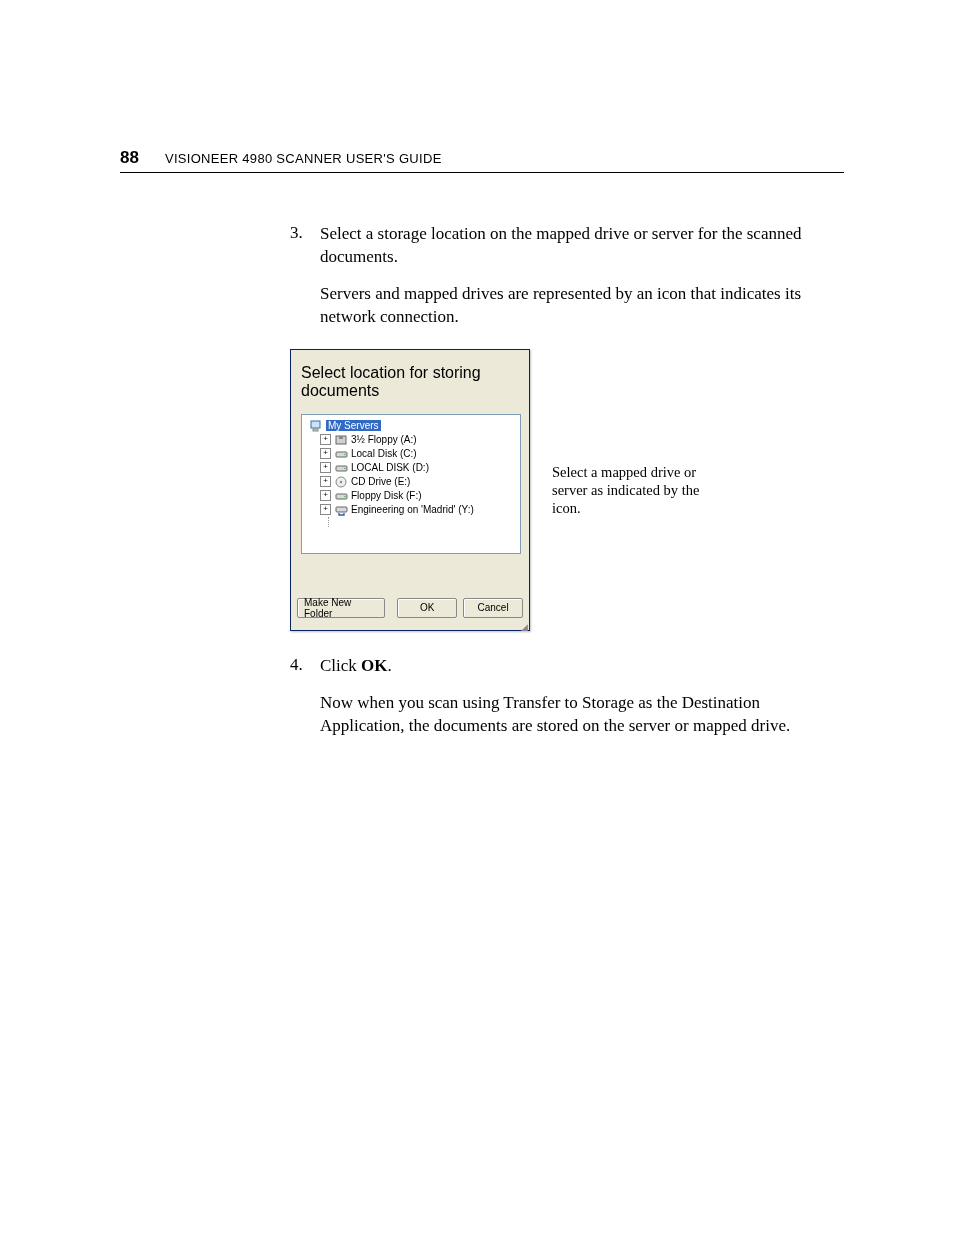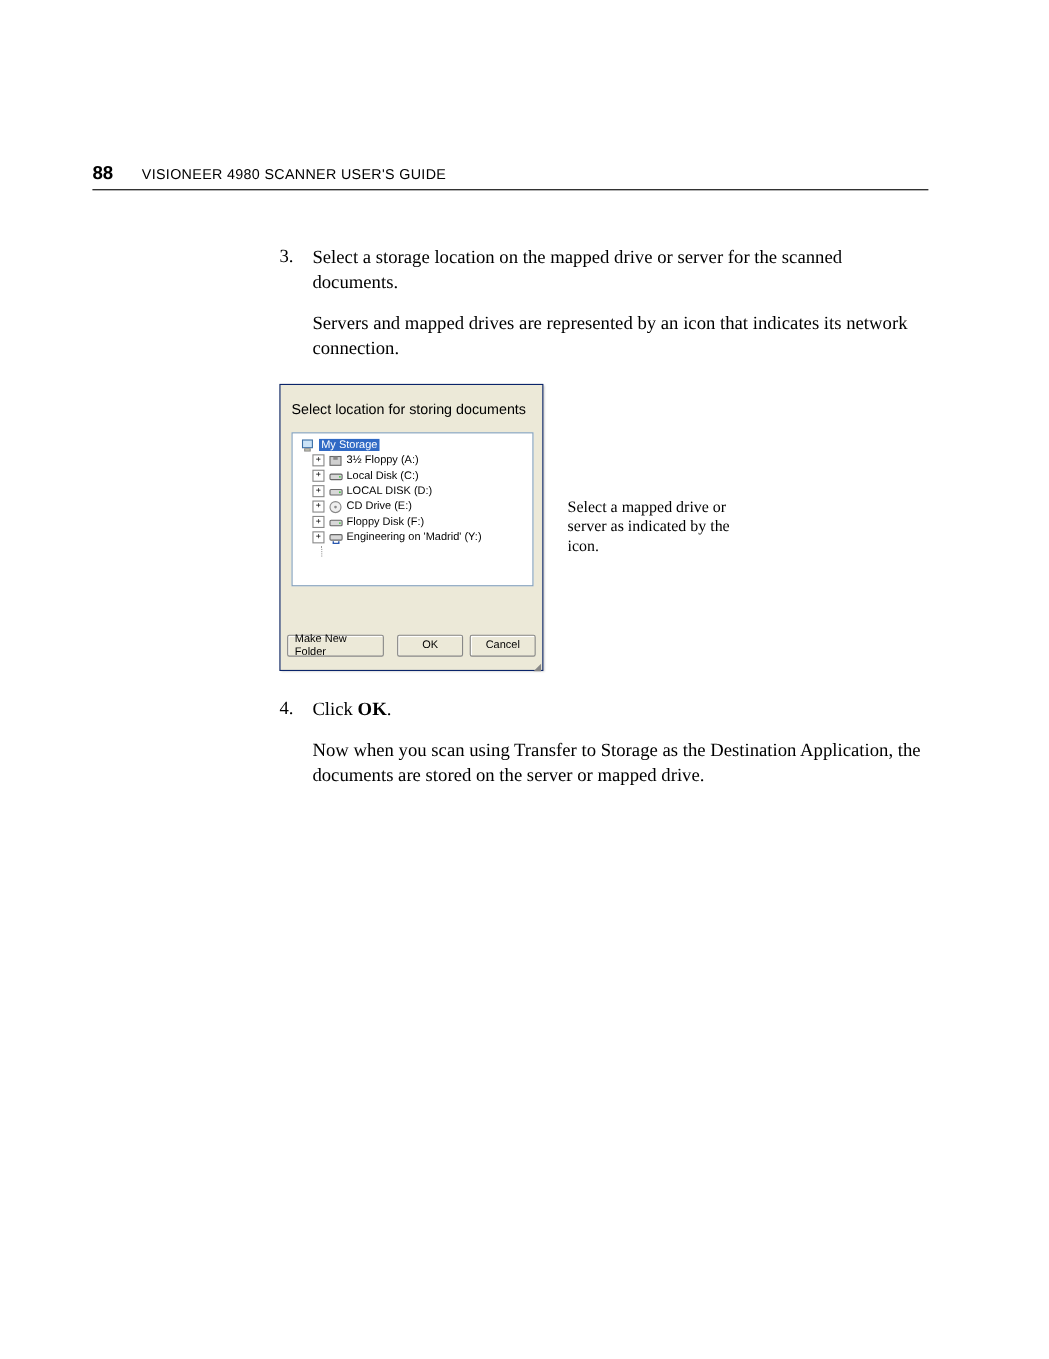--- a/index.html
+++ b/index.html
@@ -6,21 +6,21 @@
     margin: 0;
     padding: 0;
     background: #ffffff;
     font-family: Georgia, 'Times New Roman', serif;
     color: #000;
     width: 954px;
     height: 1235px;
     position: relative;
   }
   .page {
-    padding: 148px 110px 0 84px;
+    padding: 148px 110px 0 120px;
   }
   .header-row {
     display: flex;
     align-items: baseline;
     border-bottom: 1px solid #000;
     padding-bottom: 4px;
     margin-bottom: 50px;
   }
   .page-num {
     font-family: Arial, Helvetica, sans-serif;
@@ -101,21 +101,21 @@
   }
   .tb-close {
     background: linear-gradient(to bottom,#f08070,#d03020);
     color:#fff;
     font-weight:bold;
   }
   .dialog-body {
     padding: 14px 8px 6px 10px;
   }
   .dlg-instr {
-    font-size: 13px;
+    font-size: 16px;
     margin-bottom: 14px;
     color:#000;
   }
   .tree {
     background: #fff;
     border: 1px solid #7f9db9;
     height: 130px;
     padding: 4px 4px;
     overflow:hidden;
   }
@@ -218,21 +218,21 @@
         <div class="dialog-body">
           <div class="dlg-instr">Select location for storing documents</div>
           <div class="tree">
             <div class="tree-row indent0">
               <span class="ticon">
                 <svg viewBox="0 0 13 12">
                     <rect x="1" y="1" width="9" height="7" fill="#cbe3f7" stroke="#3a6ea5"></rect>
                     <rect x="3" y="9" width="5" height="2" fill="#d8d8c0" stroke="#888"></rect>
                   </svg>
               </span>
-              <span class="sel">My Storage</span>
+              <span class="sel">My Servers</span>
             </div>
             <div class="tree-row indent1">
               <span class="exp">+</span>
               <span class="ticon"><svg viewBox="0 0 13 12">
                     <rect x="1" y="2" width="10" height="8" fill="#d0d0d0" stroke="#666"></rect>
                     <rect x="4" y="2" width="4" height="3" fill="#888"></rect>
                   </svg></span>
               <span>3½ Floppy (A:)</span>
             </div>
             <div class="tree-row indent1">

